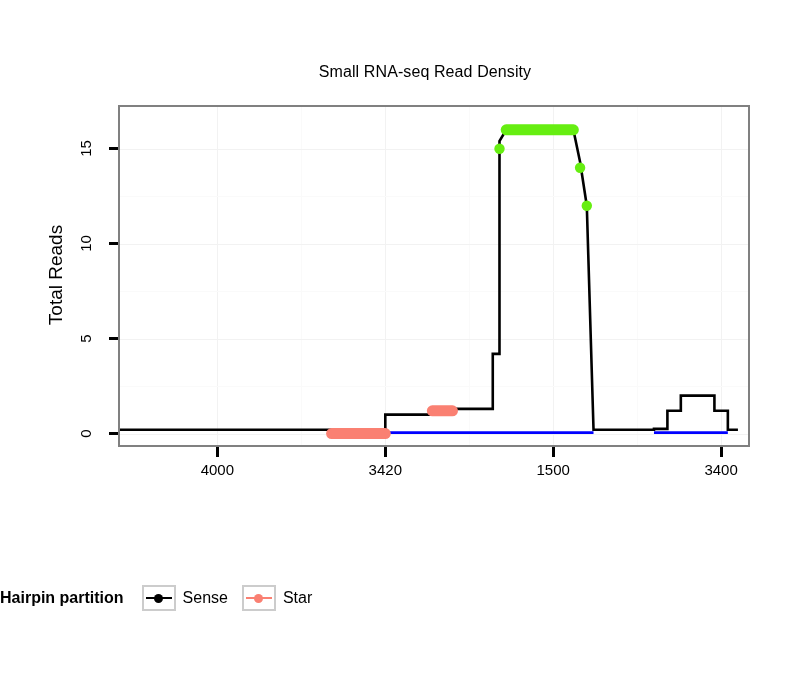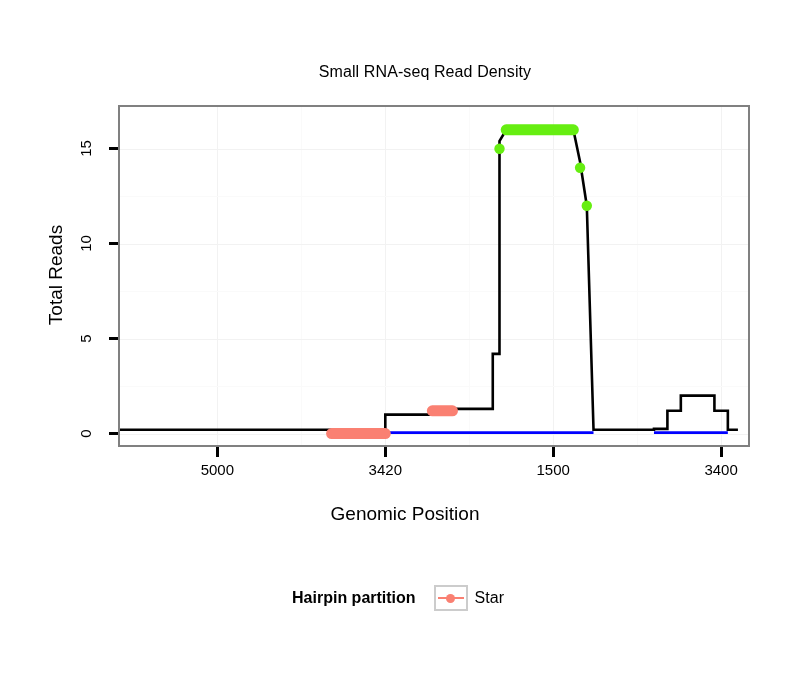--- a/index.html
+++ b/index.html
@@ -122,21 +122,21 @@
     font-size: 19px;
     color: #000000;
   }
   .legend {
     position: absolute;
     left: 0;
     top: 585px;
     width: 810px;
     display: flex;
     align-items: center;
-    justify-content: center;
+    justify-content: flex-start;
     gap: 0px;
   }
   .legend-title {
     font-size: 16px;
     font-weight: bold;
     color: #000000;
     margin-right: 18px;
     white-space: nowrap;
   }
   .legend-item {
@@ -220,35 +220,41 @@
       <div class="y-tick-text" style="width: 40px; left: 65px; top: 424.607px;">0</div>
       <div class="y-tick-mark" style="left: 109px; top: 337.163px;"></div>
       <div class="y-tick-text" style="width: 40px; left: 65px; top: 329.663px;">5</div>
       <div class="y-tick-mark" style="left: 109px; top: 242.219px;"></div>
       <div class="y-tick-text" style="width: 40px; left: 65px; top: 234.719px;">10</div>
       <div class="y-tick-mark" style="left: 109px; top: 147.275px;"></div>
       <div class="y-tick-text" style="width: 40px; left: 65px; top: 139.775px;">15</div>
     </div>
   <div id="x-axis">
       <div class="x-tick-mark" style="left: 215.89px; top: 447px;"></div>
-      <div class="x-tick-text" style="width: 80px; left: 177.39px; top: 461px;">5000</div>
+      <div class="x-tick-text" style="width: 80px; left: 177.39px; top: 461px;">4000</div>
       <div class="x-tick-mark" style="left: 383.805px; top: 447px;"></div>
       <div class="x-tick-text" style="width: 80px; left: 345.305px; top: 461px;">3420</div>
       <div class="x-tick-mark" style="left: 551.719px; top: 447px;"></div>
       <div class="x-tick-text" style="width: 80px; left: 513.219px; top: 461px;">1500</div>
       <div class="x-tick-mark" style="left: 719.634px; top: 447px;"></div>
       <div class="x-tick-text" style="width: 80px; left: 681.134px; top: 461px;">3400</div>
     </div>
 
   <div class="y-label" id="y-axis-label" style="width: 342px; text-align: center; left: -115px; top: 264px;">Total Reads</div>
-  <div class="x-label">Genomic Position</div>
 
   <div class="legend">
     <div class="legend-title">Hairpin partition</div>
     <div id="legend-items" style="display:flex;align-items:center;">
+        <div class="legend-item">
+          <div class="legend-key">
+            <div class="legend-key-line" style="background: rgb(0, 0, 0);"></div>
+            <div class="legend-key-dot" style="background: rgb(0, 0, 0);"></div>
+          </div>
+          <div class="legend-text">Sense</div>
+        </div>
         <div class="legend-item">
           <div class="legend-key">
             <div class="legend-key-line" style="background: rgb(250, 128, 114);"></div>
             <div class="legend-key-dot" style="background: rgb(250, 128, 114);"></div>
           </div>
           <div class="legend-text">Star</div>
         </div>
       </div>
   </div>
 

